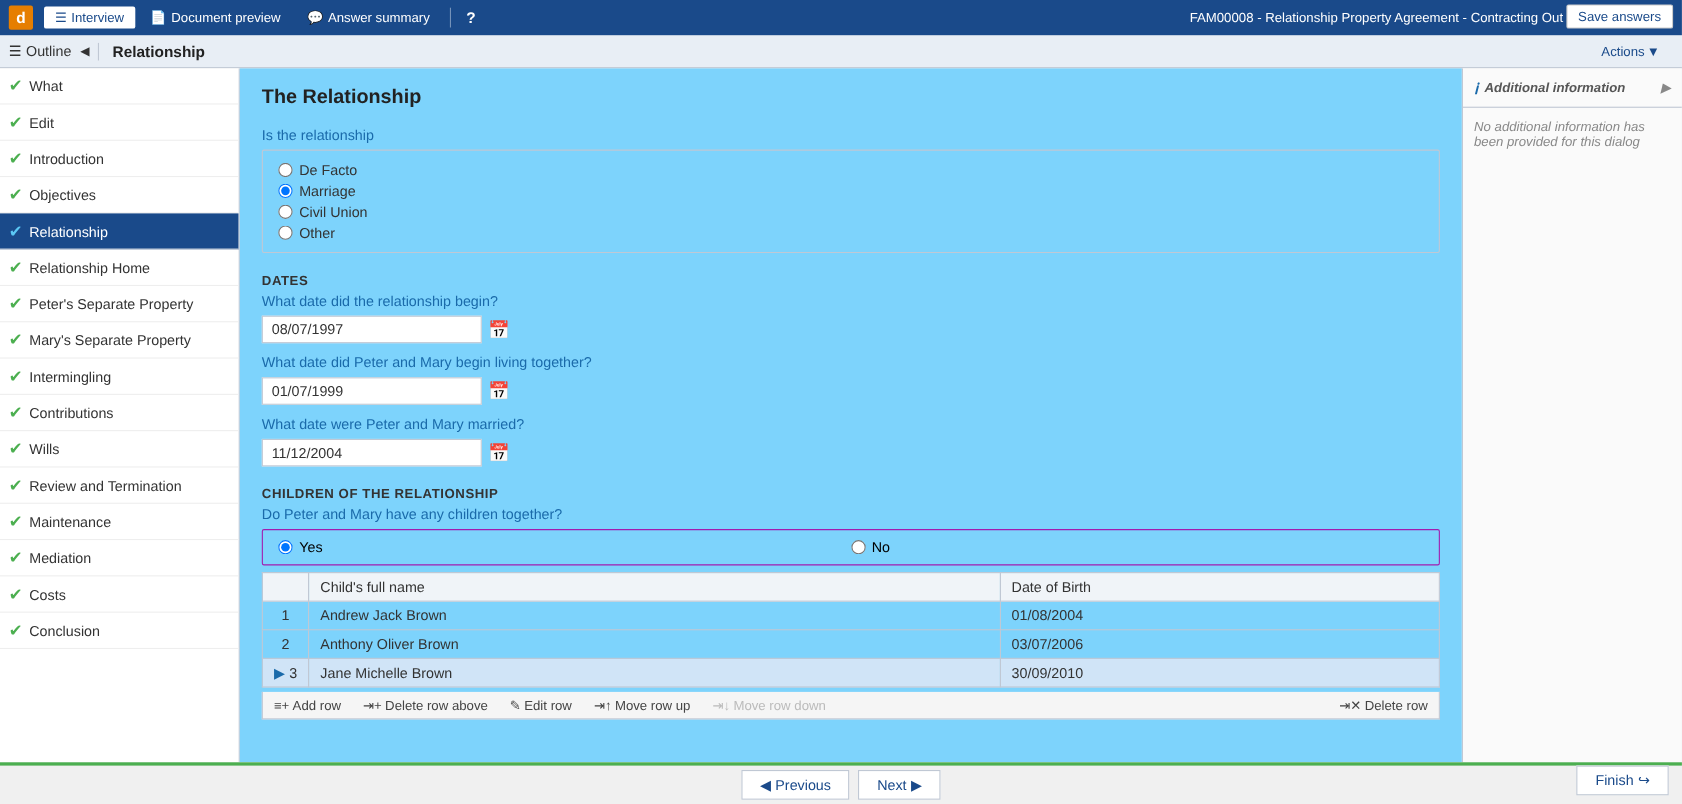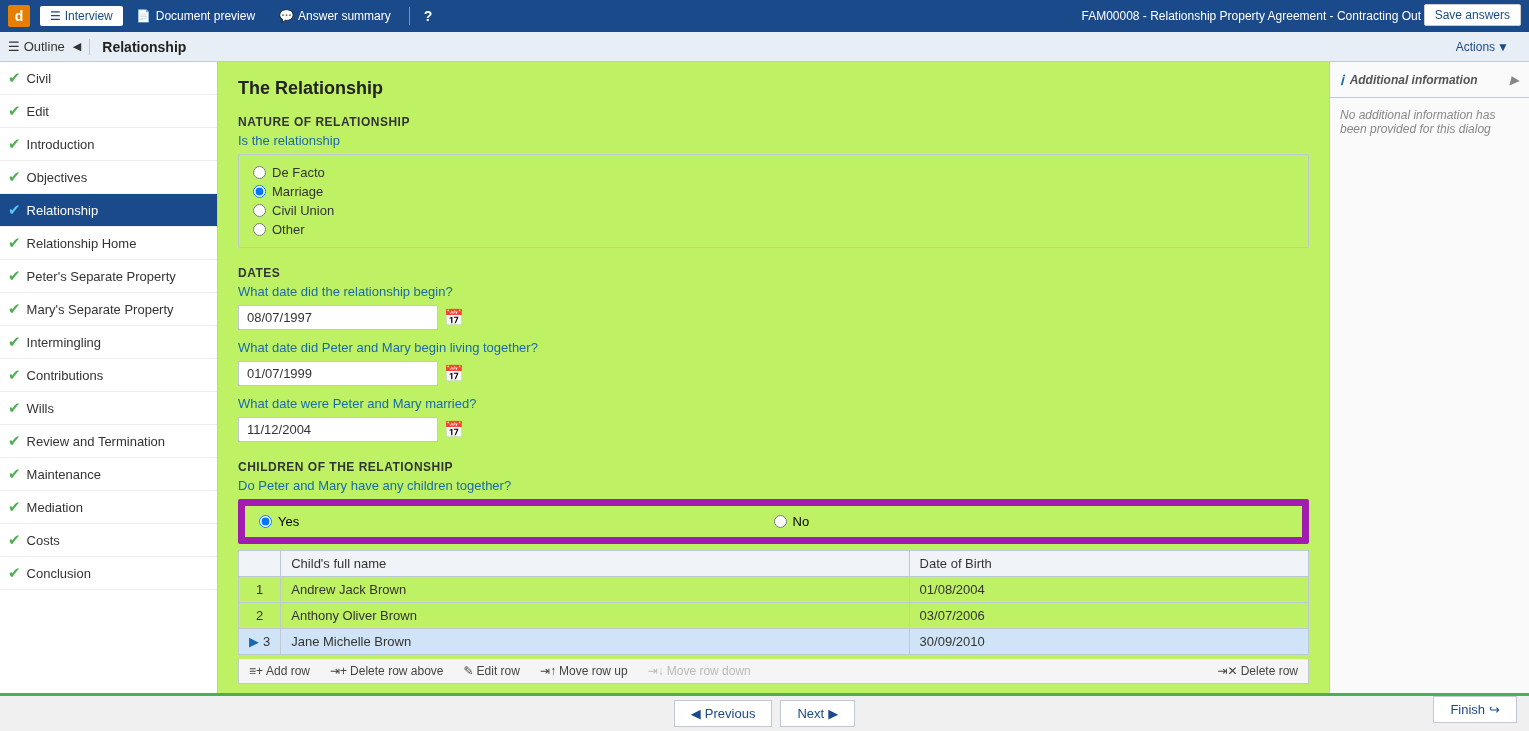--- a/index.html
+++ b/index.html
@@ -166,21 +166,21 @@
     .check-icon {
       color: #4caf50;
       font-size: 15px;
       flex-shrink: 0;
     }
 
     
     .content-area {
       flex: 1;
       overflow-y: auto;
-      background: #bef264;
+      background: #7dd3fc;
       padding: 16px 20px;
     }
 
     
     .right-panel {
       width: 200px;
       border-left: 1px solid #c0c8d4;
       background: #fafafa;
       flex-shrink: 0;
       display: flex;
@@ -253,21 +253,21 @@
       font-size: 13px;
       width: 200px;
       color: #333;
     }
     .calendar-icon {
       color: #1a6aaa;
       font-size: 16px;
       cursor: pointer;
     }
     .children-radio-box {
-      border: 7px solid #a21caf;
+      border: 1px solid #a21caf;
       border-radius: 2px;
       padding: 8px 14px;
       display: flex;
       align-items: center;
       gap: 0;
       margin-bottom: 6px;
     }
     .children-radio-yes {
       display: flex;
       align-items: center;
@@ -418,21 +418,21 @@
         <span>▼</span>
       </button>
     </div>
   </div>
 
   <div class="main-layout">
 
     <div class="sidebar">
       <div class="sidebar-item">
         <span class="check-icon">✔</span>
-        <span>Civil</span>
+        <span>What</span>
       </div>
       <div class="sidebar-item">
         <span class="check-icon">✔</span>
         <span>Edit</span>
       </div>
       <div class="sidebar-item">
         <span class="check-icon">✔</span>
         <span>Introduction</span>
       </div>
       <div class="sidebar-item">
@@ -486,21 +486,20 @@
       <div class="sidebar-item">
         <span class="check-icon">✔</span>
         <span>Conclusion</span>
       </div>
     </div>
 
     <div class="content-area">
       <h2 class="section-heading">The Relationship</h2>
 
       <div class="field-group">
-        <div class="field-group-title">NATURE OF RELATIONSHIP</div>
         <div class="field-question">Is the relationship</div>
         <div class="radio-group-box">
           <label class="radio-option">
             <input type="radio" name="relationship_type" style="">
             <span>De Facto</span>
           </label>
           <label class="radio-option">
             <input type="radio" name="relationship_type" checked="" style="">
             <span>Marriage</span>
           </label>

